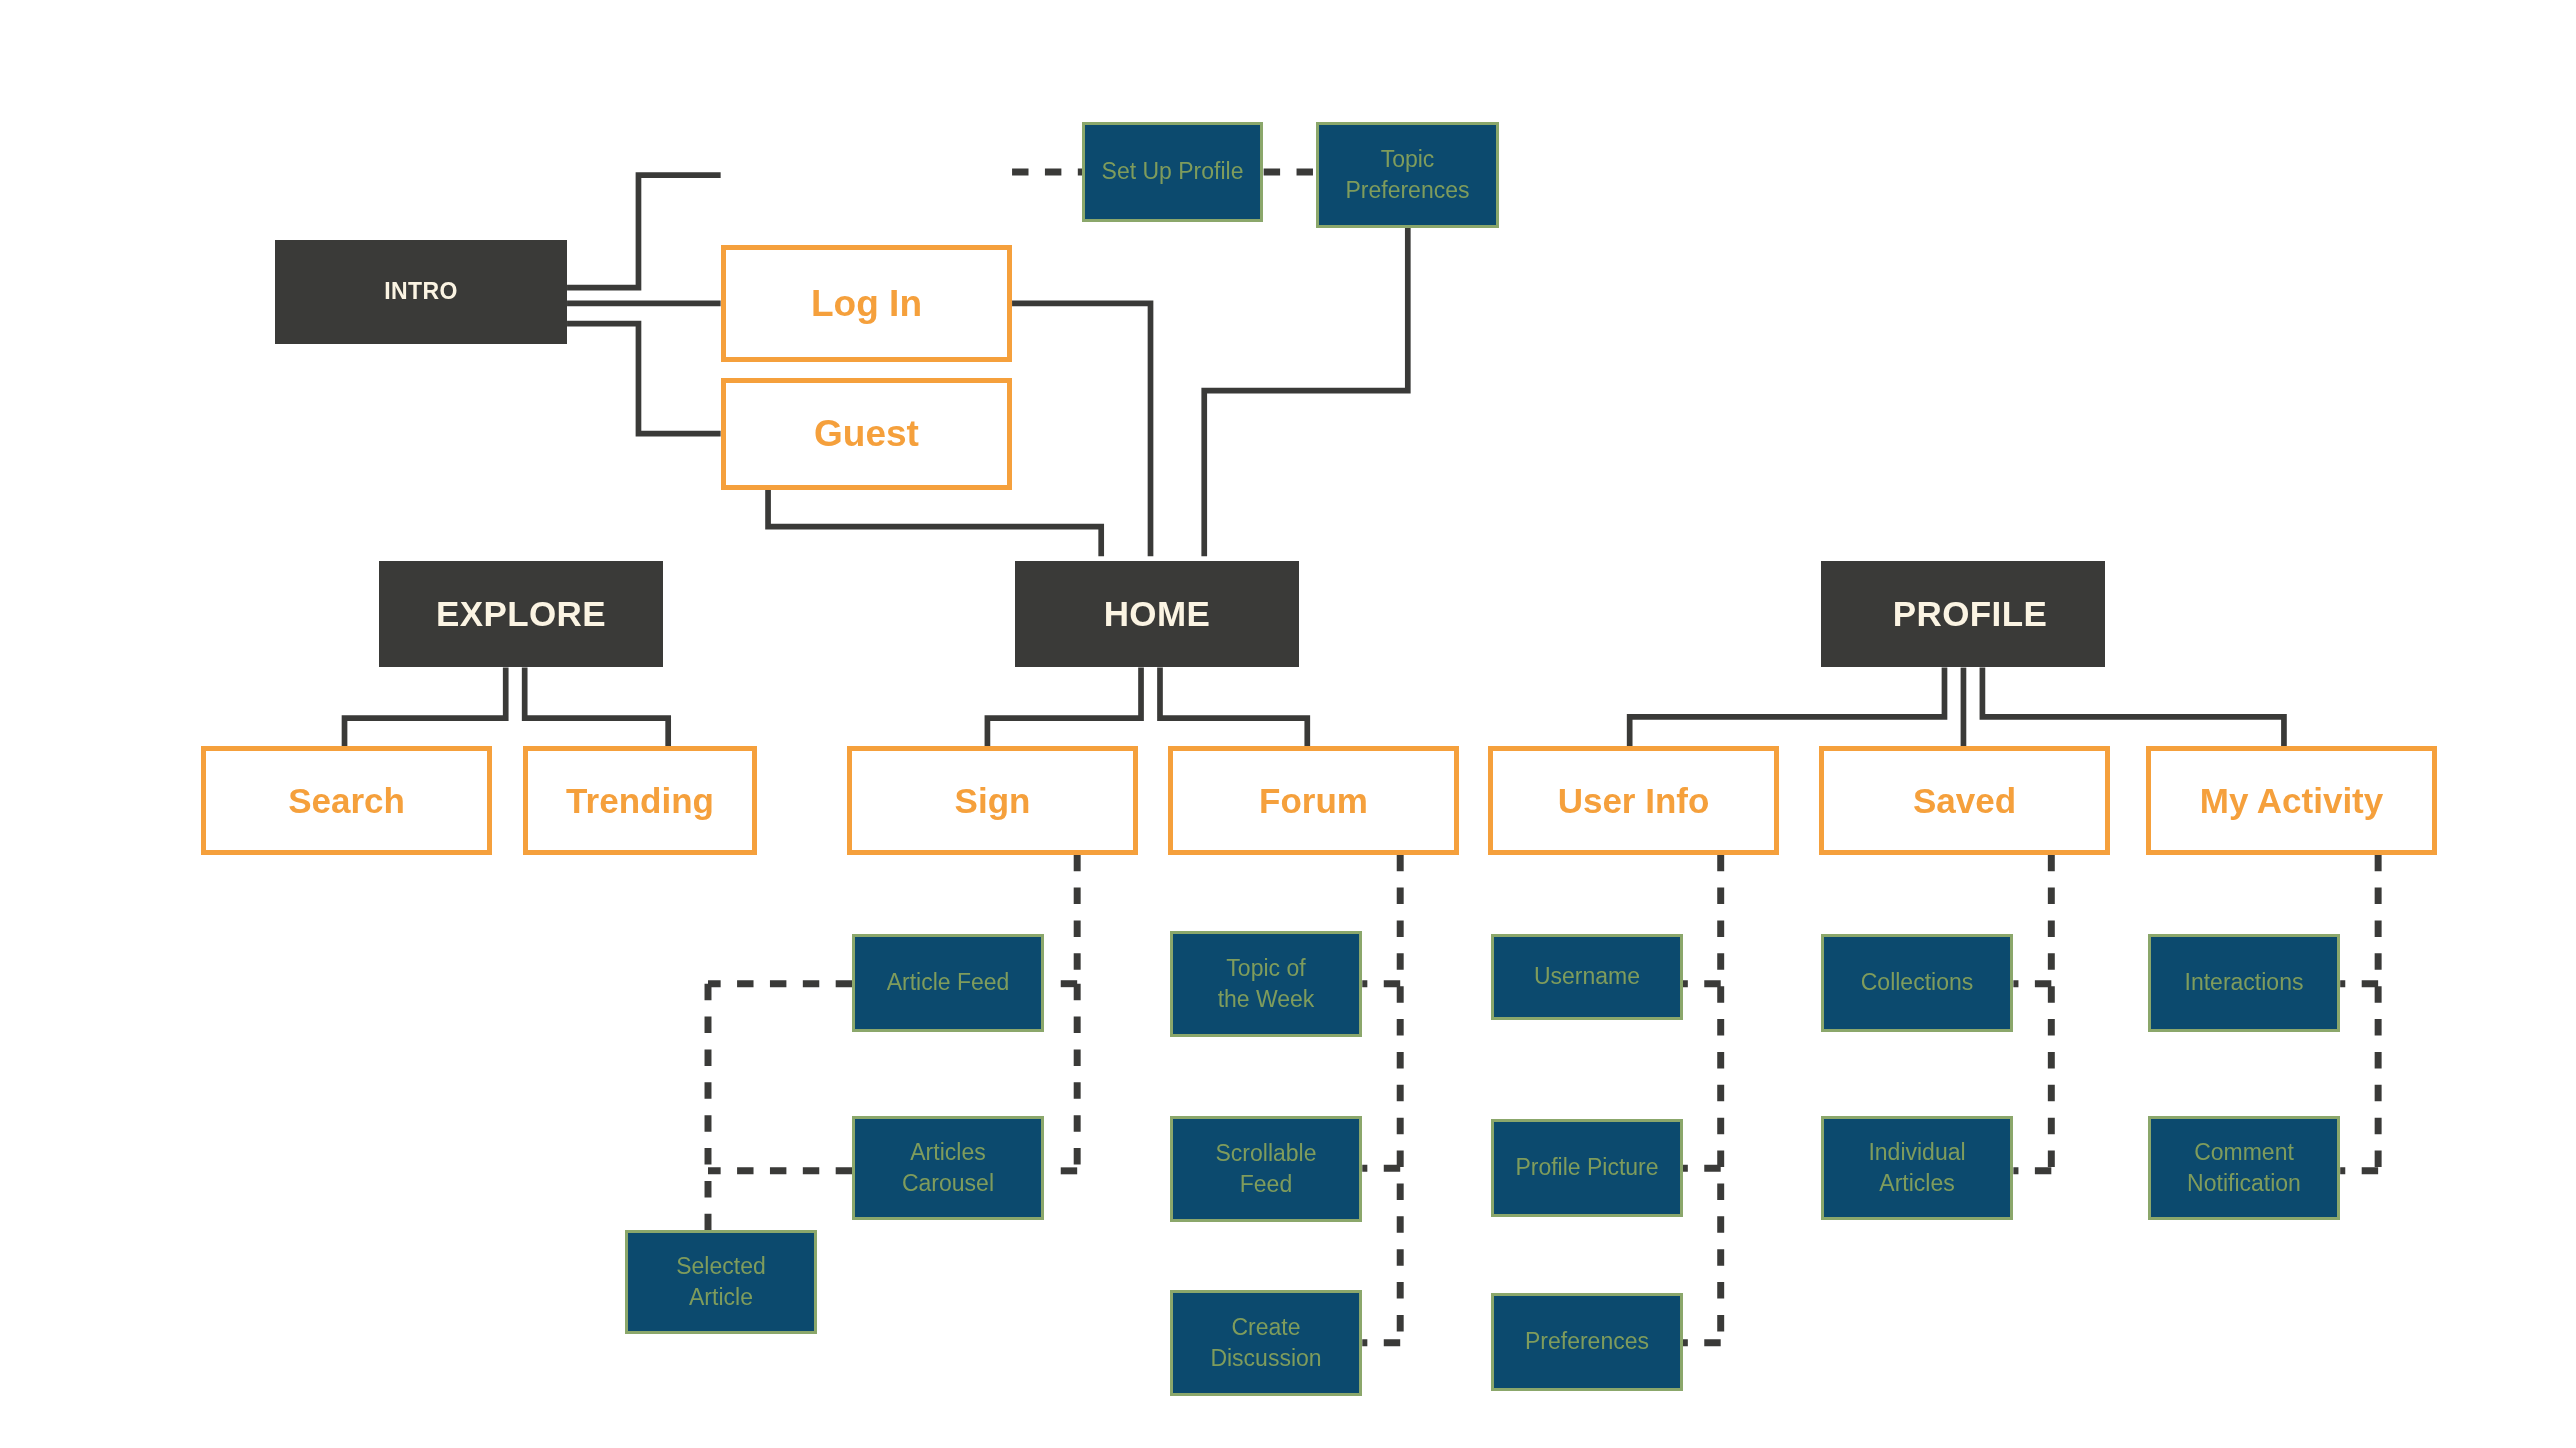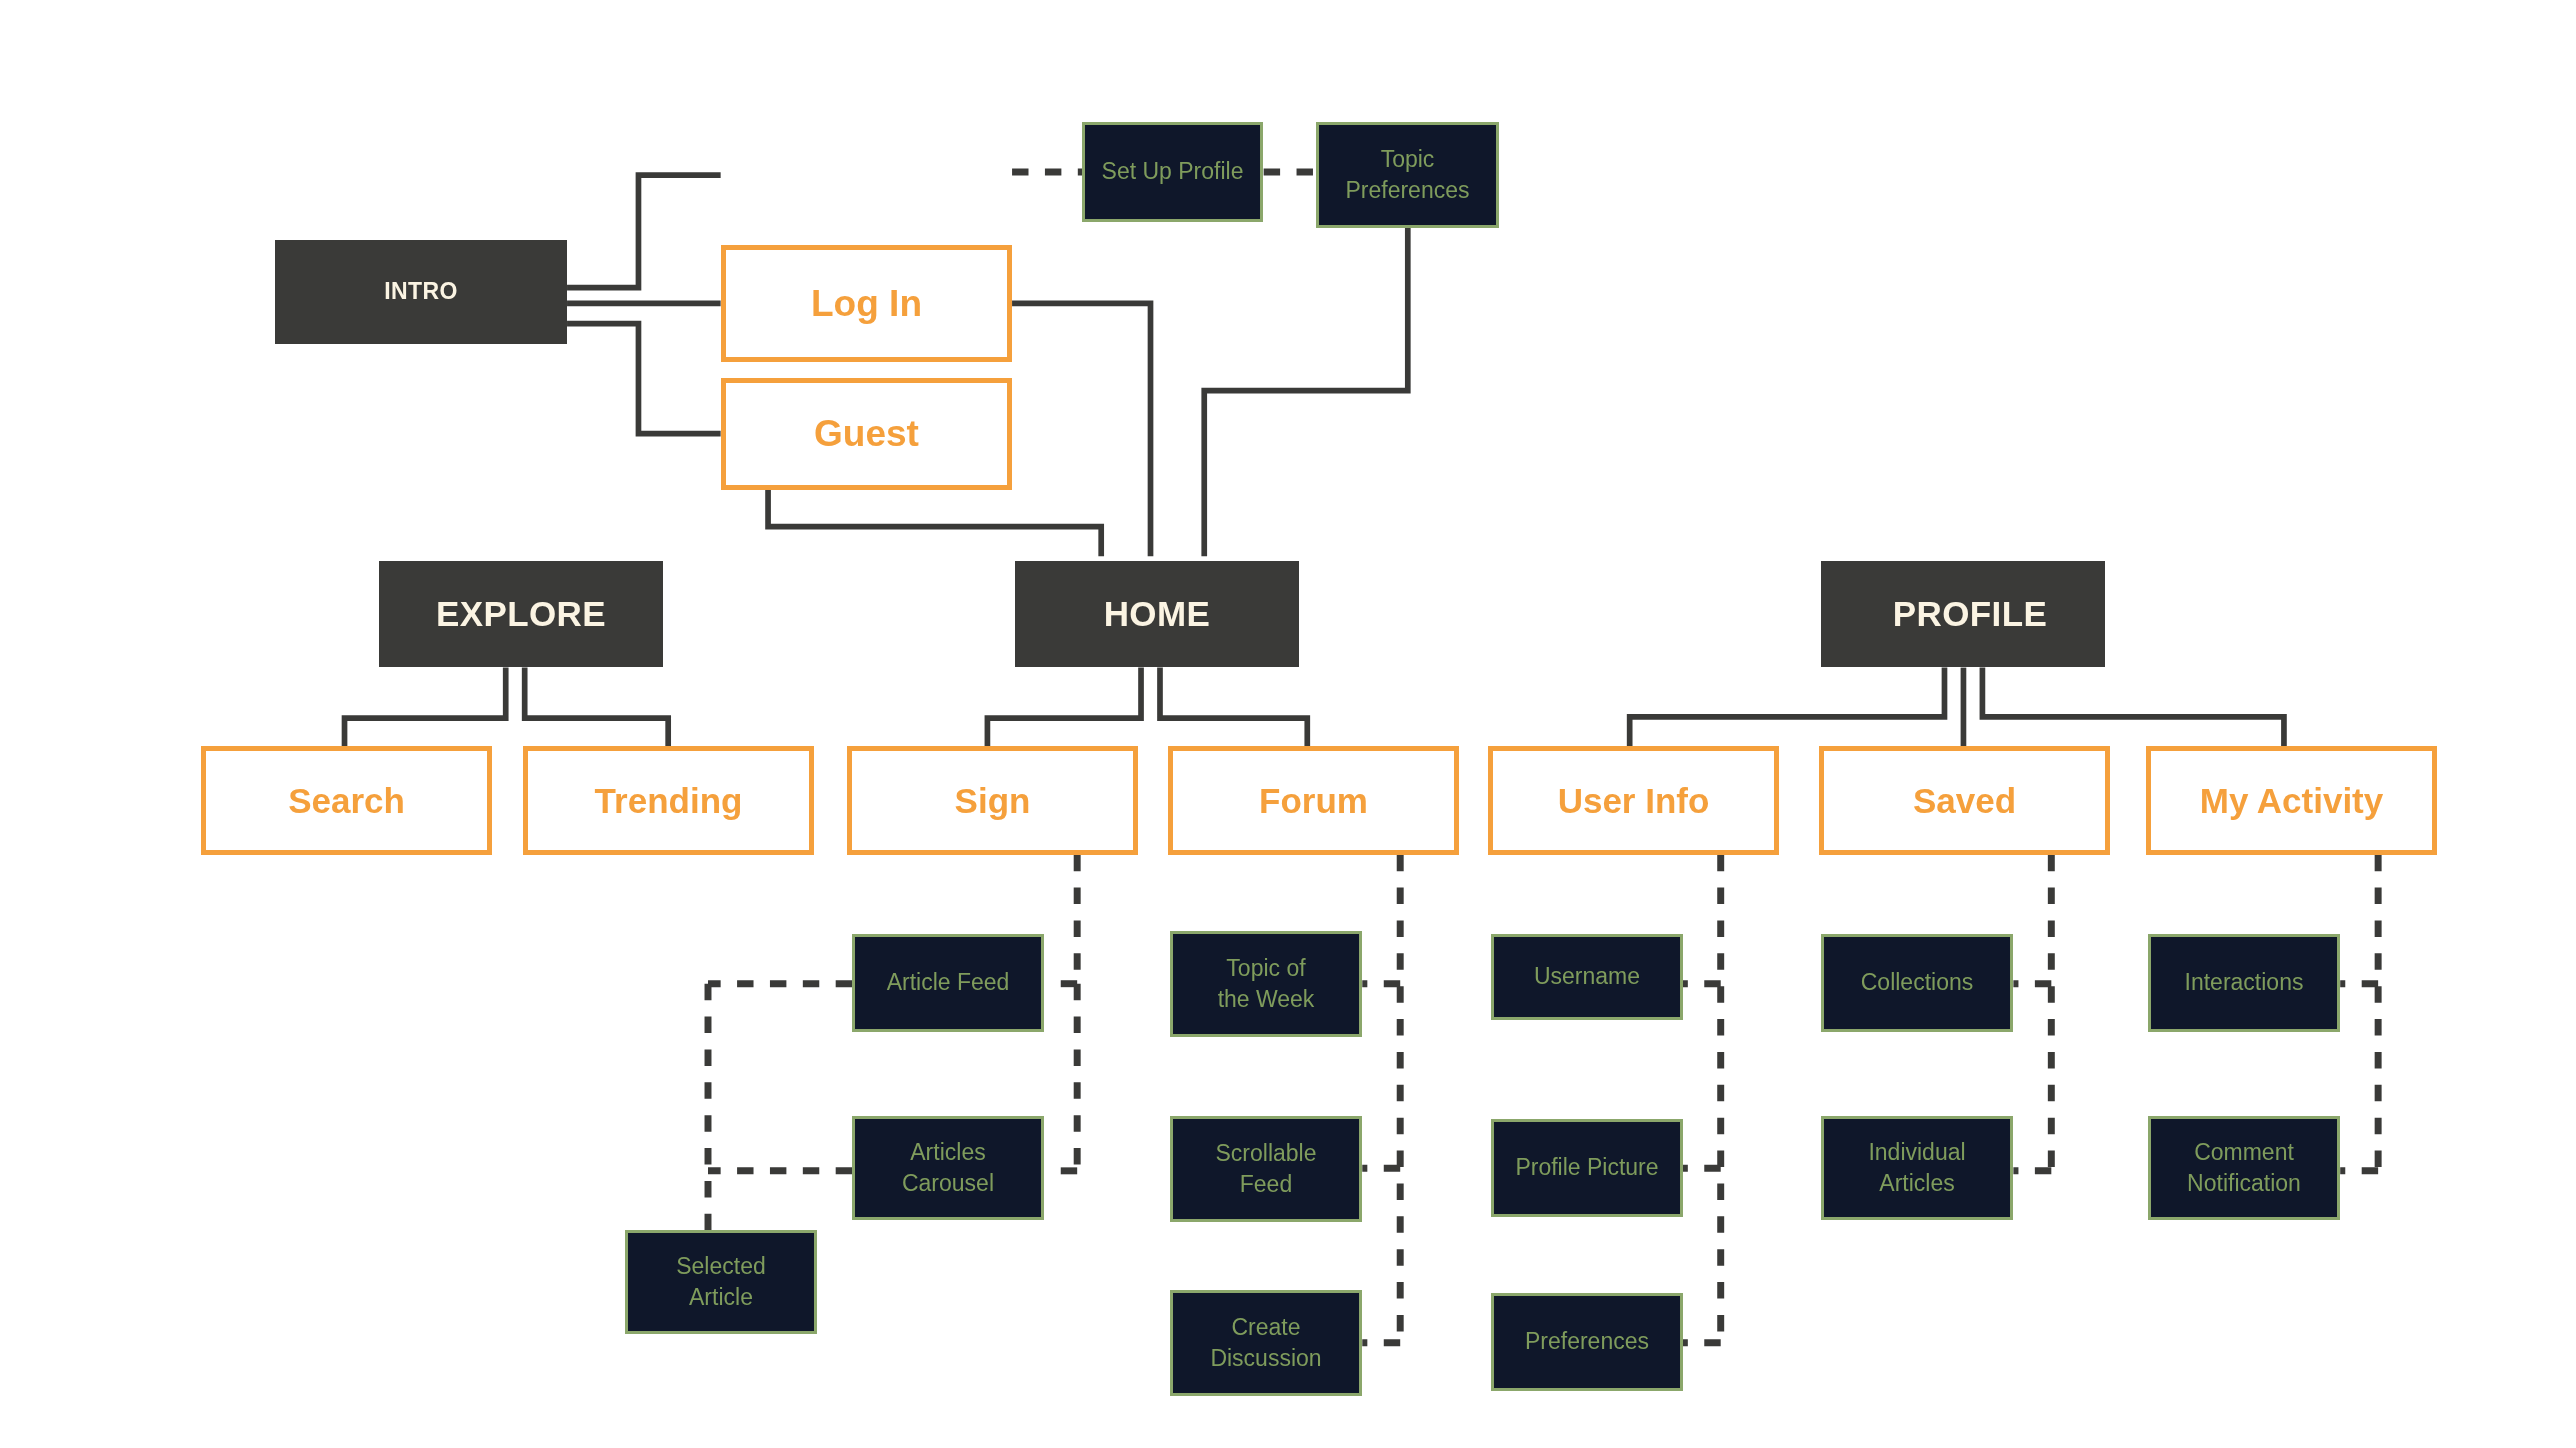--- a/index.html
+++ b/index.html
@@ -45,21 +45,21 @@
   }
   
   .node.orange {
     background: #ffffff;
     border: 5.7px solid #f5a03c;
     color: #f5a03c;
     font-weight: 700;
   }
   
   .node.green {
-    background: #0f172a;
+    background: #0c4a6e;
     border: 3.8px solid #8ba76b;
     color: #7f9c5c;
     font-weight: 400;
   }
   .node .label {
     display: block;
     padding: 0 3.8px;
   }
   .t-intro   { font-size: 23px; }
   .t-section { font-size: 35px; }
@@ -162,21 +162,21 @@
   </div>
 
   <div class="node dark t-section" style="left:1821px; top:561px; width:284px; height:106px;padding-left:14px;">
     <span class="label">PROFILE</span>
   </div>
 
   <div class="node orange t-orange2" style="left:201px; top:746px; width:291px; height:109px;justify-content:center;">
     <span class="label">Search</span>
   </div>
 
-  <div class="node orange t-orange2" style="left:523px; top:746px; width:291px; height:109px;">
+  <div class="node orange t-orange2" style="left:523px; top:746px; width:234px; height:109px;">
     <span class="label">Trending</span>
   </div>
 
   <div class="node orange t-orange2" style="left:847px; top:746px; width:291px; height:109px;">
     <span class="label">Sign</span>
   </div>
 
   <div class="node orange t-orange2" style="left:1168px; top:746px; width:291px; height:109px;">
     <span class="label">Forum</span>
   </div>

